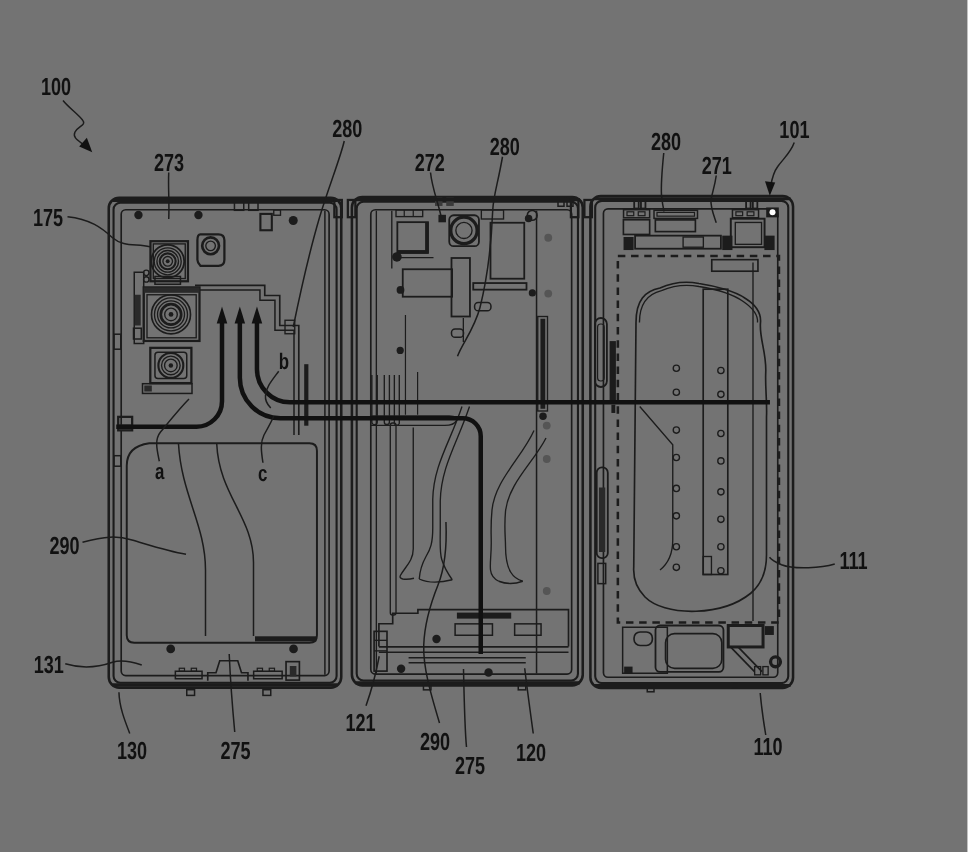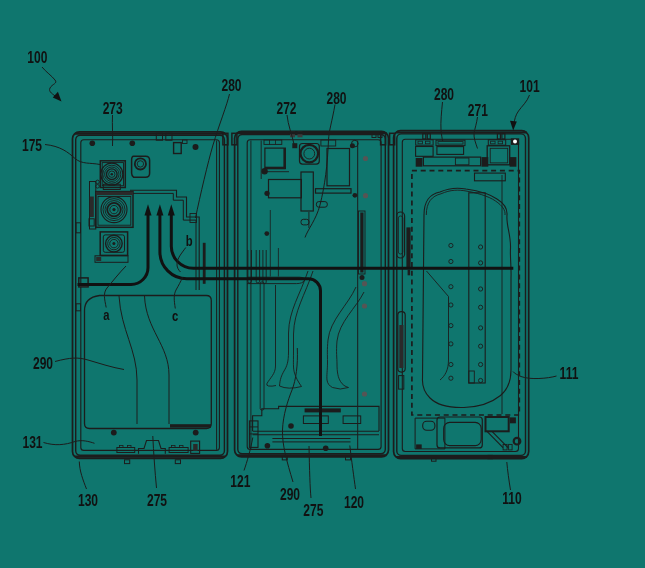--- a/index.html
+++ b/index.html
@@ -1,16 +1,16 @@
 <!DOCTYPE html>
 <html><head>
 <meta charset="utf-8">
 <style>
 html,body{margin:0;padding:0;background:#fff;}
-#wrap{width:645px;height:568px;position:relative;background:#0f766e;overflow:hidden;}
+#wrap{width:645px;height:568px;position:relative;background:#737373;overflow:hidden;}
 svg{position:absolute;left:0;top:0;}
 text{font-family:"Liberation Sans",sans-serif;font-weight:bold;fill:#111;}
 </style>
 </head>
 <body>
 <div id="wrap">
 <svg width="645" height="568" viewBox="0 0 645 568">
 <g fill="none" stroke="#1c1c1c" stroke-linecap="butt" stroke-linejoin="miter">
 
 <g id="lpanel">

